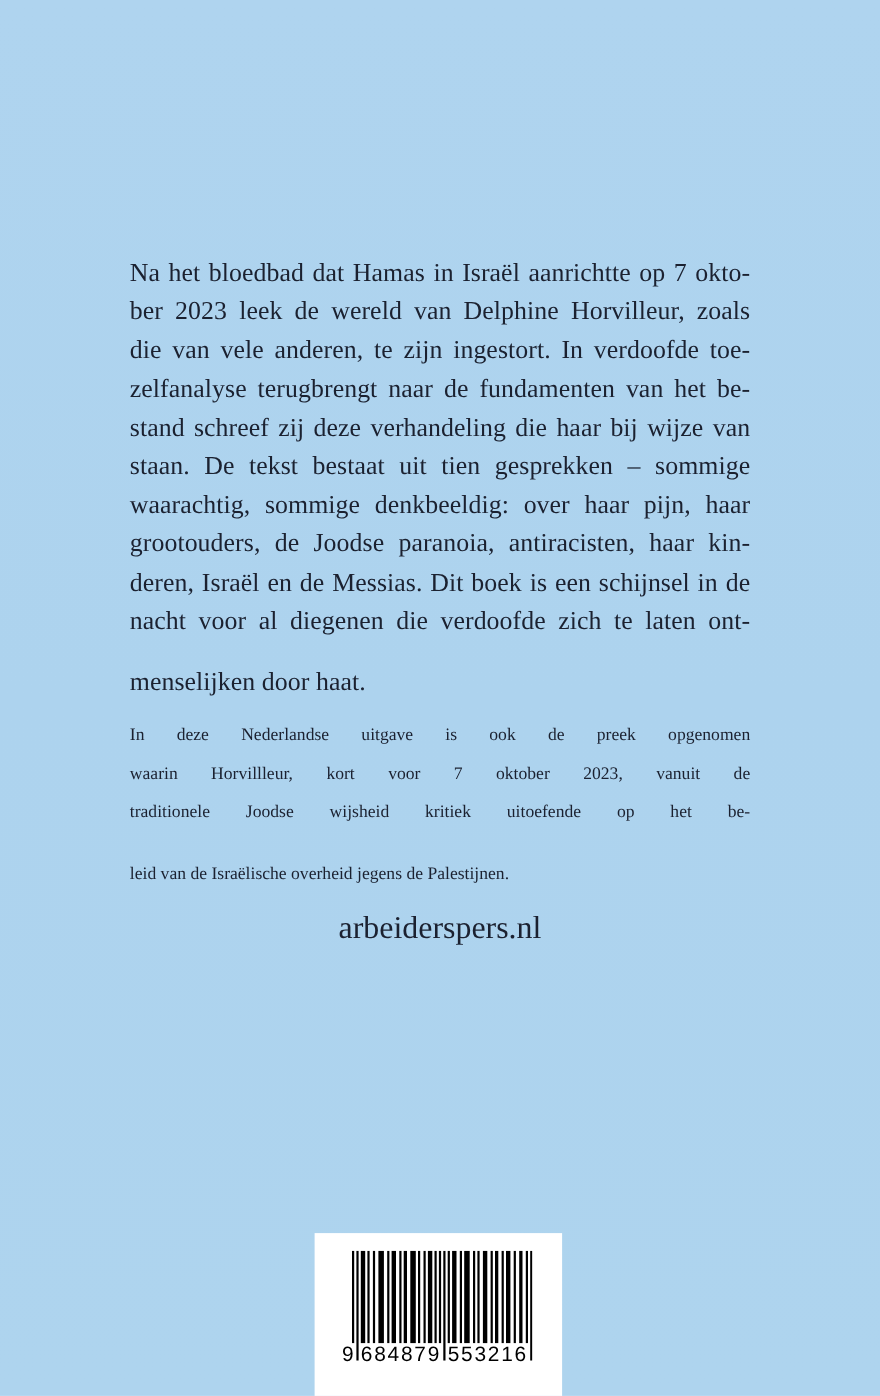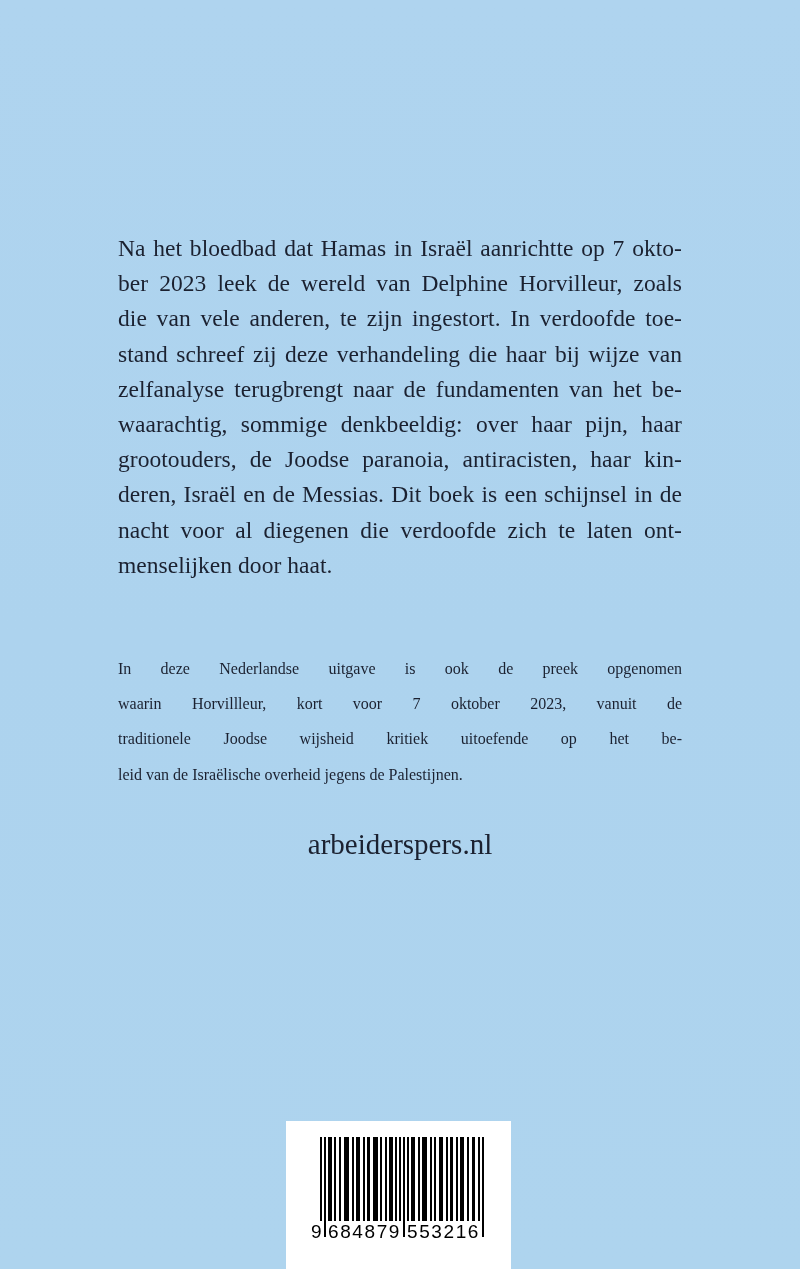--- a/index.html
+++ b/index.html
@@ -35,20 +35,21 @@
     }
     .line {
       display: block;
       text-align: justify;
       text-align-last: justify;
       white-space: nowrap;
       height: 35.2px;
     }
     .line.last {
       text-align-last: left;
+      margin-top: 20px;
     }
     .para2 {
       position: absolute;
       left: 118px;
       top: 651px;
       width: 564px;
       font-family: Liberation Serif, serif;
       font-size: 16px;
       line-height: 35.2px;
     }
@@ -100,22 +101,23 @@
   </style>
 </head>
 <body>
 
 <div class="cover">
 
   <div class="blurb">
     <span class="line">Na het bloedbad dat Hamas in Israël aanrichtte op 7 okto-</span>
     <span class="line">ber 2023 leek de wereld van Delphine Horvilleur, zoals</span>
     <span class="line">die van vele anderen, te zijn ingestort. In verdoofde toe-</span>
+    <span class="line">zelfanalyse terugbrengt naar de fundamenten van het be-</span>
     <span class="line">stand schreef zij deze verhandeling die haar bij wijze van</span>
-    <span class="line">zelfanalyse terugbrengt naar de fundamenten van het be-</span>
+    <span class="line">staan. De tekst bestaat uit tien gesprekken – sommige</span>
     <span class="line">waarachtig, sommige denkbeeldig: over haar pijn, haar</span>
     <span class="line">grootouders, de Joodse paranoia, antiracisten, haar kin-</span>
     <span class="line">deren, Israël en de Messias. Dit boek is een schijnsel in de</span>
     <span class="line">nacht voor al diegenen die verdoofde zich te laten ont-</span>
     <span class="line last">menselijken door haat.</span>
   </div>
 
   <div class="para2">
     <span class="line">In deze Nederlandse uitgave is ook de preek opgenomen</span>
     <span class="line">waarin Horvillleur, kort voor 7 oktober 2023, vanuit de</span>

